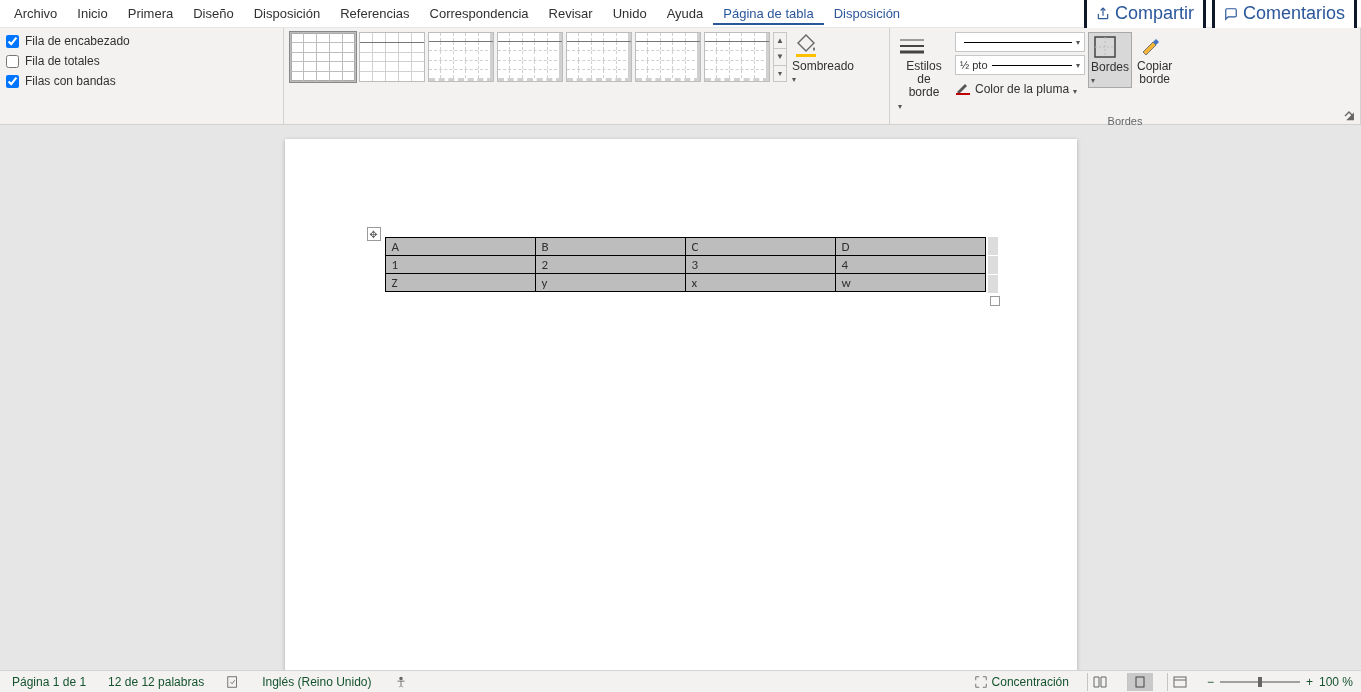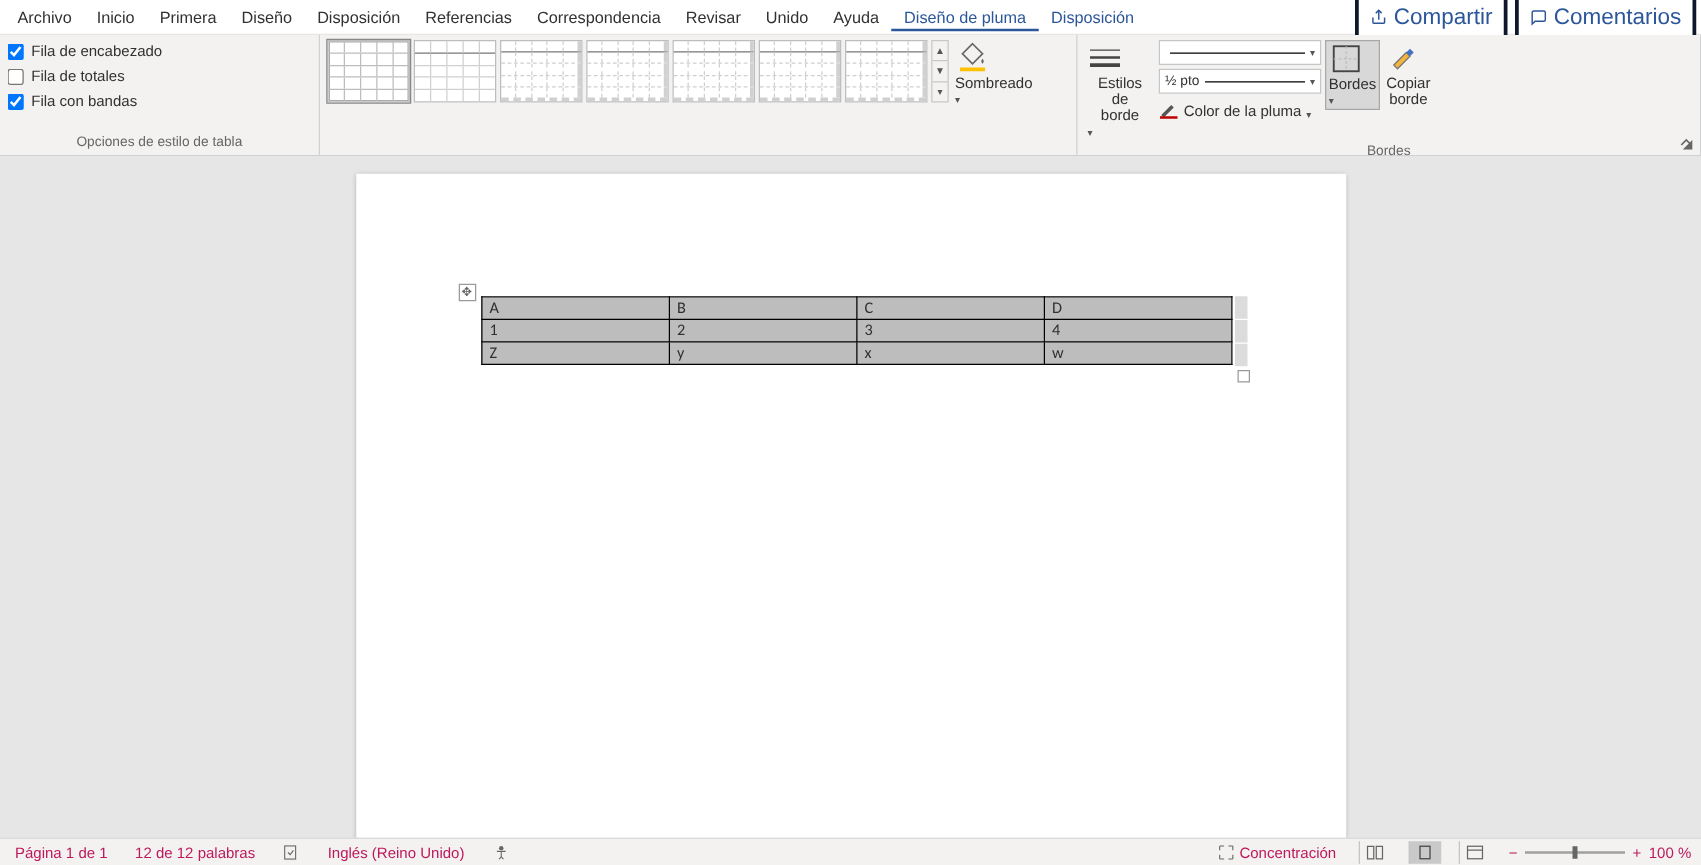--- a/index.html
+++ b/index.html
@@ -41,21 +41,21 @@
 .dlg-launcher { position: absolute; right: 3px; bottom: 2px; font-size: 10px; color: #666; border: 1px solid transparent; padding: 0 2px; }
 .collapse-caret { position: absolute; right: 6px; bottom: 4px; font-size: 10px; color: #666; }
 .workspace { flex: 1; background: #e6e6e6; display: flex; justify-content: center; overflow: hidden; position: relative; }
 .page { width: 792px; background: #fff; margin-top: 14px; box-shadow: 0 1px 4px rgba(0,0,0,0.25); position: relative; height: 900px; }
 .move-handle { position: absolute; left: -18px; top: -10px; width: 14px; height: 14px; border: 1px solid #9a9a9a; background: #fff; display: flex; align-items: center; justify-content: center; font-size: 10px; color: #666; }
 .tbl-wrap { position: absolute; left: 100px; top: 98px; }
 .doc-table { border-collapse: collapse; }
 .doc-table td { border: 1px solid #000; width: 150px; height: 18px; padding: 0 6px; font-size: 13px; font-family: Calibri, sans-serif; background: #bdbdbd; }
 .row-marker { position: absolute; right: -12px; width: 10px; height: 18px; background: #dcdcdc; }
 .resize-handle { position: absolute; right: -14px; bottom: -14px; width: 10px; height: 10px; border: 1px solid #9a9a9a; background: #fff; }
-.statusbar { height: 22px; background: #f3f2f1; border-top: 1px solid #d4d4d4; display: flex; align-items: center; font-size: 12px; color: #be185d; padding: 0 8px; gap: 14px; }
+.statusbar { height: 22px; background: #f3f2f1; border-top: 1px solid #d4d4d4; display: flex; align-items: center; font-size: 12px; color: #14532d; padding: 0 8px; gap: 14px; }
 .statusbar .spacer2 { flex: 1; }
 .sb-btn { display: flex; align-items: center; gap: 4px; padding: 0 4px; }
 .view-btn { width: 26px; height: 18px; border-left: 1px solid #c4c4c4; display: flex; align-items: center; justify-content: center; }
 .view-btn.active { background: #c9c9c9; }
 .zoom-slider { display: flex; align-items: center; gap: 6px; }
 .slider-track { width: 80px; height: 2px; background: #a0a0a0; position: relative; }
 .slider-thumb { position: absolute; left: 38px; top: -4px; width: 4px; height: 10px; background: #666; }
 .v-btn.active { background: #d8d8d8; border: 1px solid #a8a8a8; }
 .small-col { display:flex; flex-direction:column; width:130px; }
 svg { display:block; }
@@ -67,21 +67,21 @@
   <div class="tab">Archivo</div>
   <div class="tab">Inicio</div>
   <div class="tab">Primera</div>
   <div class="tab">Diseño</div>
   <div class="tab">Disposición</div>
   <div class="tab">Referencias</div>
   <div class="tab">Correspondencia</div>
   <div class="tab">Revisar</div>
   <div class="tab">Unido</div>
   <div class="tab">Ayuda</div>
-  <div class="tab active">Diseño de pluma</div>
+  <div class="tab active">Página de tabla</div>
   <div class="tab context">Disposición</div>
   <div class="spacer"></div>
   <div class="btn-outline">
     <span>
       <svg width="14" height="14" viewBox="0 0 24 24" fill="none" stroke="#2b579a" stroke-width="2">
           <path d="M4 12v7a1 1 0 001 1h14a1 1 0 001-1v-7"></path>
           <path d="M16 6l-4-4-4 4"></path>
           <path d="M12 2v13"></path>
         </svg>
     </span>
@@ -92,38 +92,37 @@
       <svg width="14" height="14" viewBox="0 0 24 24" fill="none" stroke="#2b579a" stroke-width="2">
           <path d="M21 15a2 2 0 01-2 2H7l-4 4V5a2 2 0 012-2h14a2 2 0 012 2z"></path>
         </svg>
     </span>
     <span>Comentarios</span>
   </div>
 </div>
 
 <div class="ribbon">
 
-  <div class="group" style="width:256px;">
+  <div class="group" style="width:284px;">
     <div class="group-body">
       <div class="chk-col">
         <label class="chk">
             <input type="checkbox" checked="" style="">
             <span>Fila de encabezado</span>
           </label>
         <label class="chk">
             <input type="checkbox" style="">
             <span>Fila de totales</span>
           </label>
         <label class="chk">
             <input type="checkbox" checked="" style="">
-            <span>Fila con bandas</span>
+            <span>Filas con bandas</span>
           </label>
       </div>
     </div>
-    <div class="group-label">Opciones de estilo de tabla</div>
   </div>
 
   <div class="group" style="flex:0 0 606px;">
     <div class="group-body">
       <div class="style-thumb sel">
         <div class="r">
             <div class="c"></div>
             <div class="c"></div>
             <div class="c"></div>
             <div class="c"></div>

